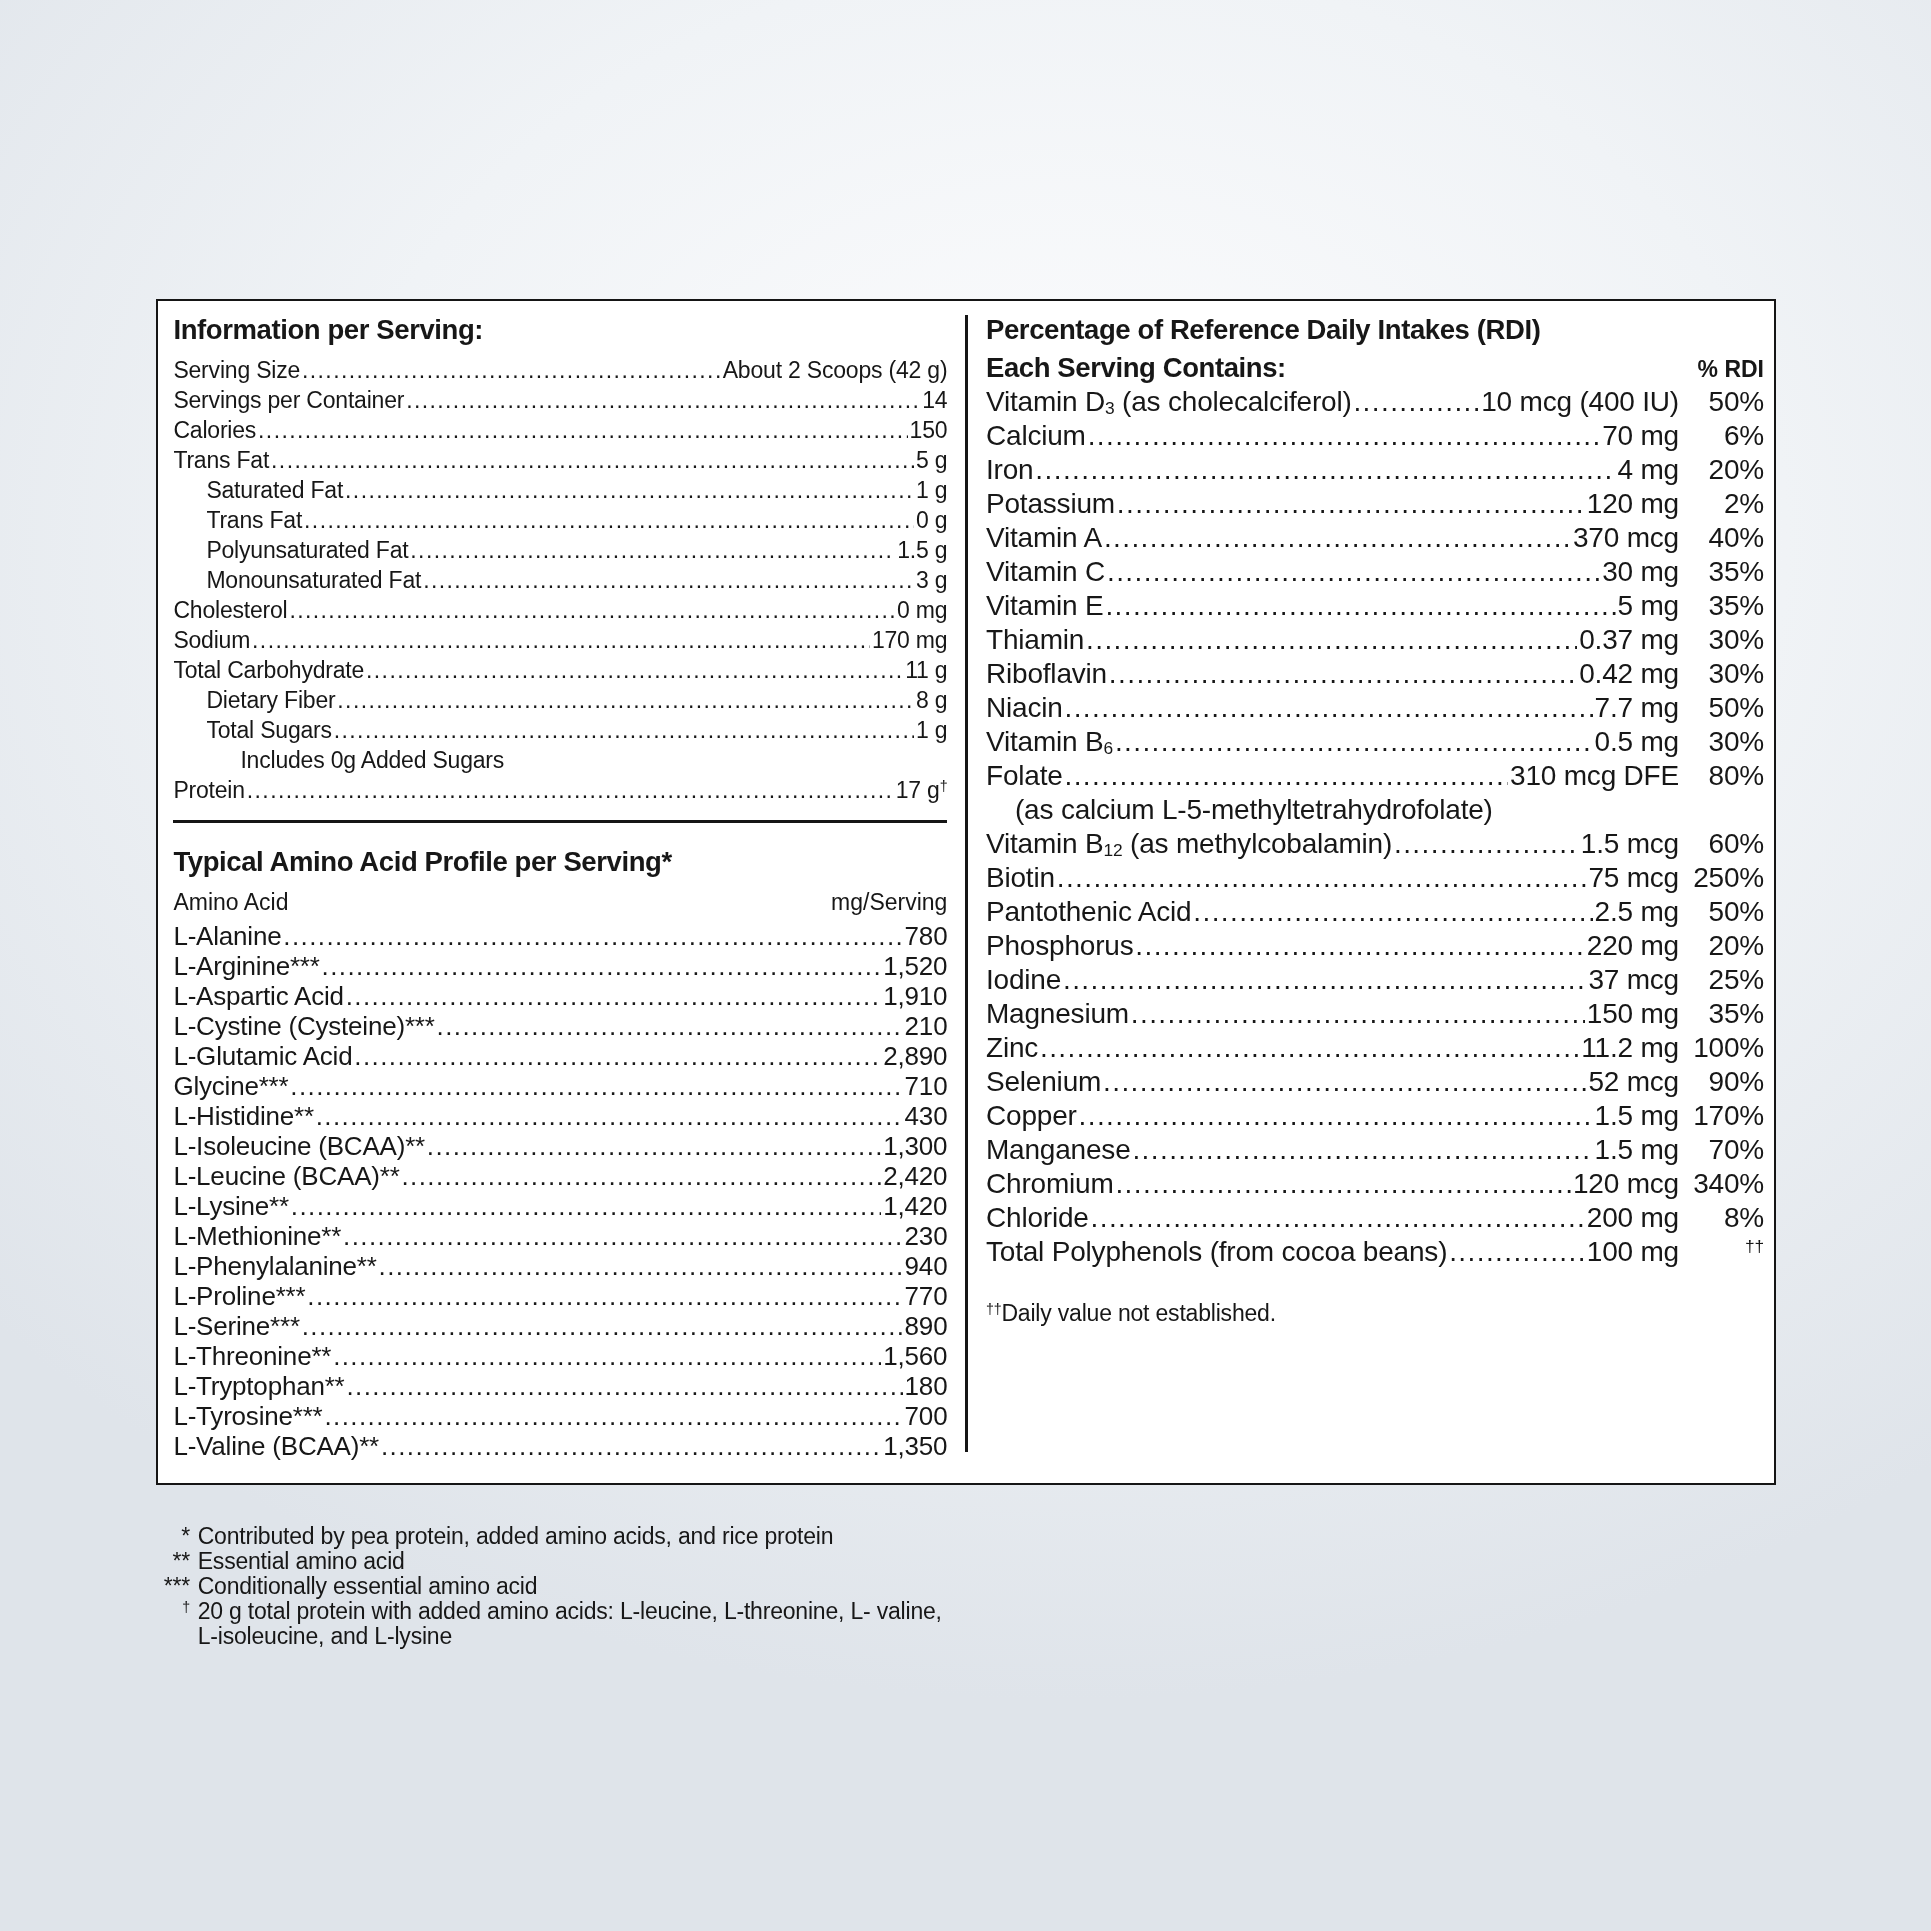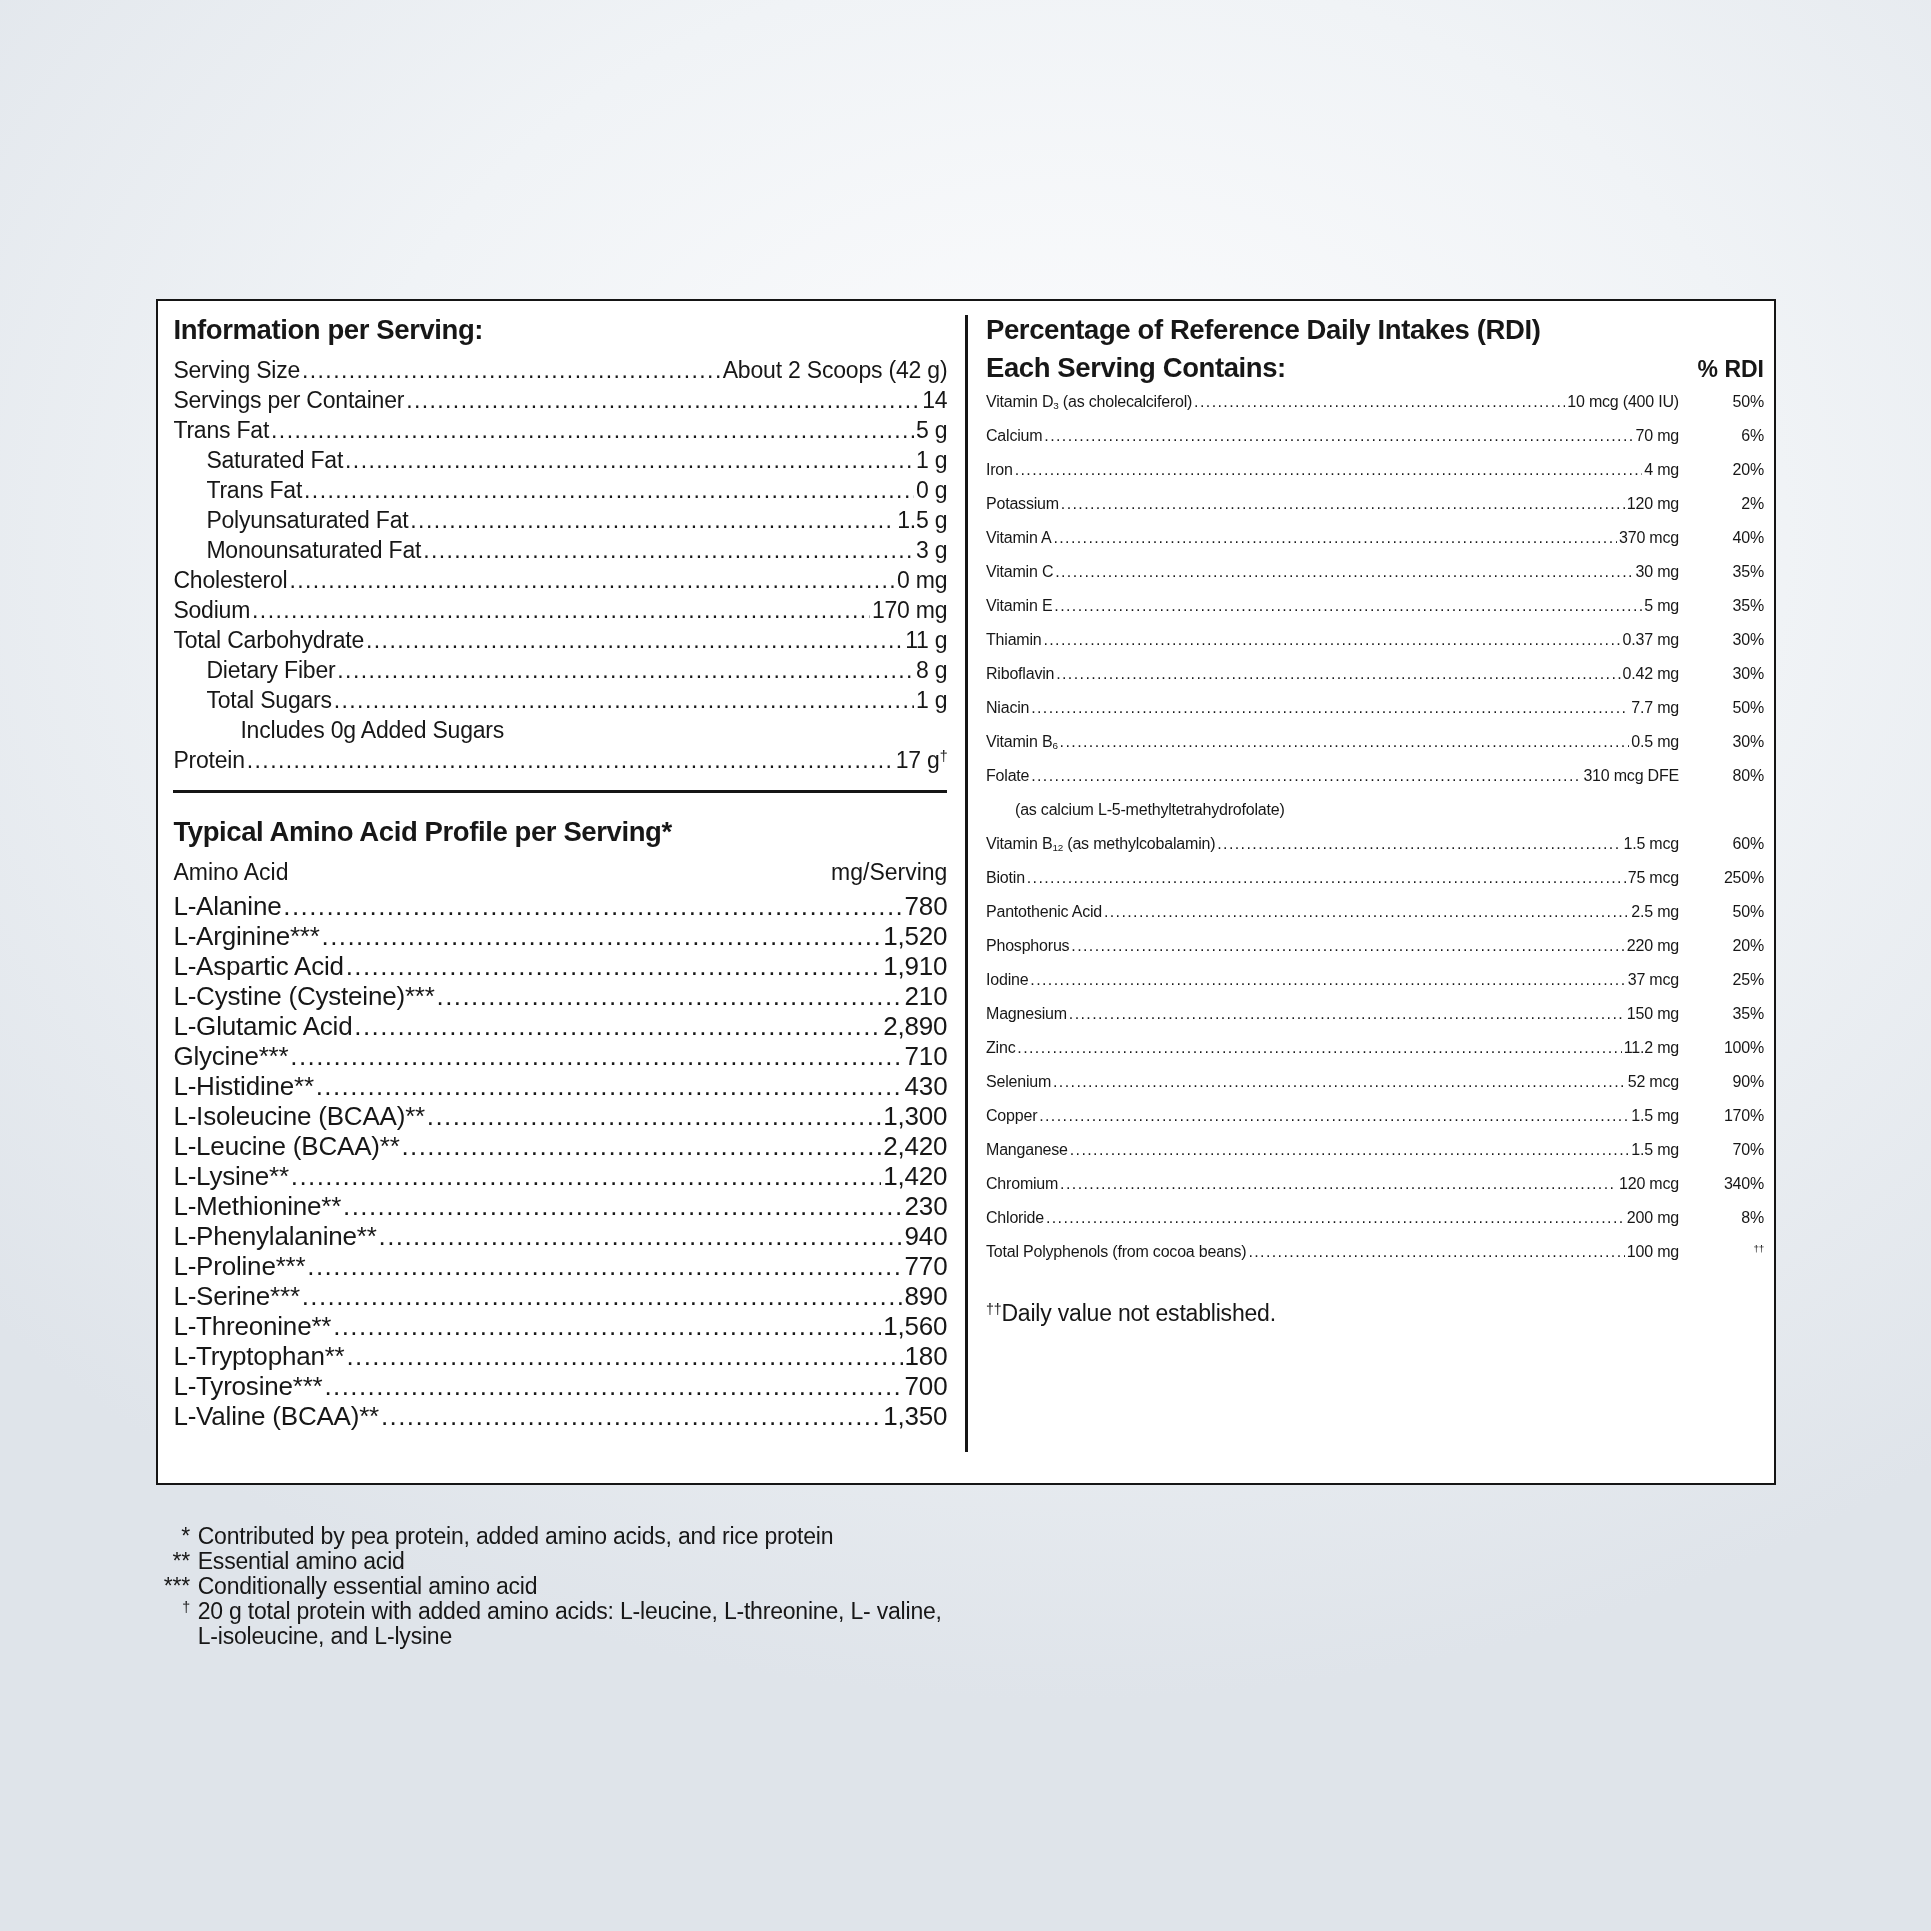--- a/index.html
+++ b/index.html
@@ -26,21 +26,21 @@
   .dots::after{content:"........................................................................................................................................................................................................";}
   .val{white-space:nowrap;text-align:right;}
   .ind1{padding-left:33px;}
   .ind2{padding-left:67px;}
 
   .amino-hr{border:none;border-top:3.9px solid #151515;margin:14.5px 0 0 0;}
   .amino-title{margin-top:23px;margin-bottom:3.9px;}
   .amino-head{display:flex;align-items:baseline;font-size:23px;line-height:29px;margin:11.6px 0 3.9px;gap:28px;}
   .spacer{flex:1 1 auto;}
 
-  .rrow{display:flex;align-items:baseline;font-size:16px;line-height:34px;letter-spacing:-0.2px;}
+  .rrow{display:flex;align-items:baseline;font-size:28px;line-height:34px;letter-spacing:-0.2px;}
   .rdi{flex:none;width:85px;text-align:right;white-space:nowrap;}
   .rhead{display:flex;align-items:baseline;margin:6.8px 0 1px;}
   .rhead .h-left{font-size:27.5px;font-weight:700;letter-spacing:-0.4px;}
   .rhead .h-right{flex:none;font-size:23px;font-weight:700;}
   .cont-row{padding-left:29px;}
   .note{margin-top:31px;font-size:23px;letter-spacing:-0.2px;}
 
   .footnotes{position:absolute;left:126px;top:1524px;font-size:23px;line-height:25px;letter-spacing:-0.2px;}
   .frow{display:flex;align-items:baseline;}
   .fmark{flex:none;width:64px;text-align:right;padding-right:7.7px;white-space:nowrap;}
@@ -60,20 +60,25 @@
     <div id="nutrition-list">
         <div class="nrow">
           <span class="lbl">Serving Size</span>
           <span class="dots"></span>
           <span class="val">About 2 Scoops (42 g)</span>
         </div>
         <div class="nrow">
           <span class="lbl">Servings per Container</span>
           <span class="dots"></span>
           <span class="val">14</span>
+        </div>
+        <div class="nrow">
+          <span class="lbl">Calories</span>
+          <span class="dots"></span>
+          <span class="val">150</span>
         </div>
         <div class="nrow">
           <span class="lbl">Trans Fat</span>
           <span class="dots"></span>
           <span class="val">5 g</span>
         </div>
         <div class="nrow ind1">
           <span class="lbl">Saturated Fat</span>
           <span class="dots"></span>
           <span class="val">1 g</span>

